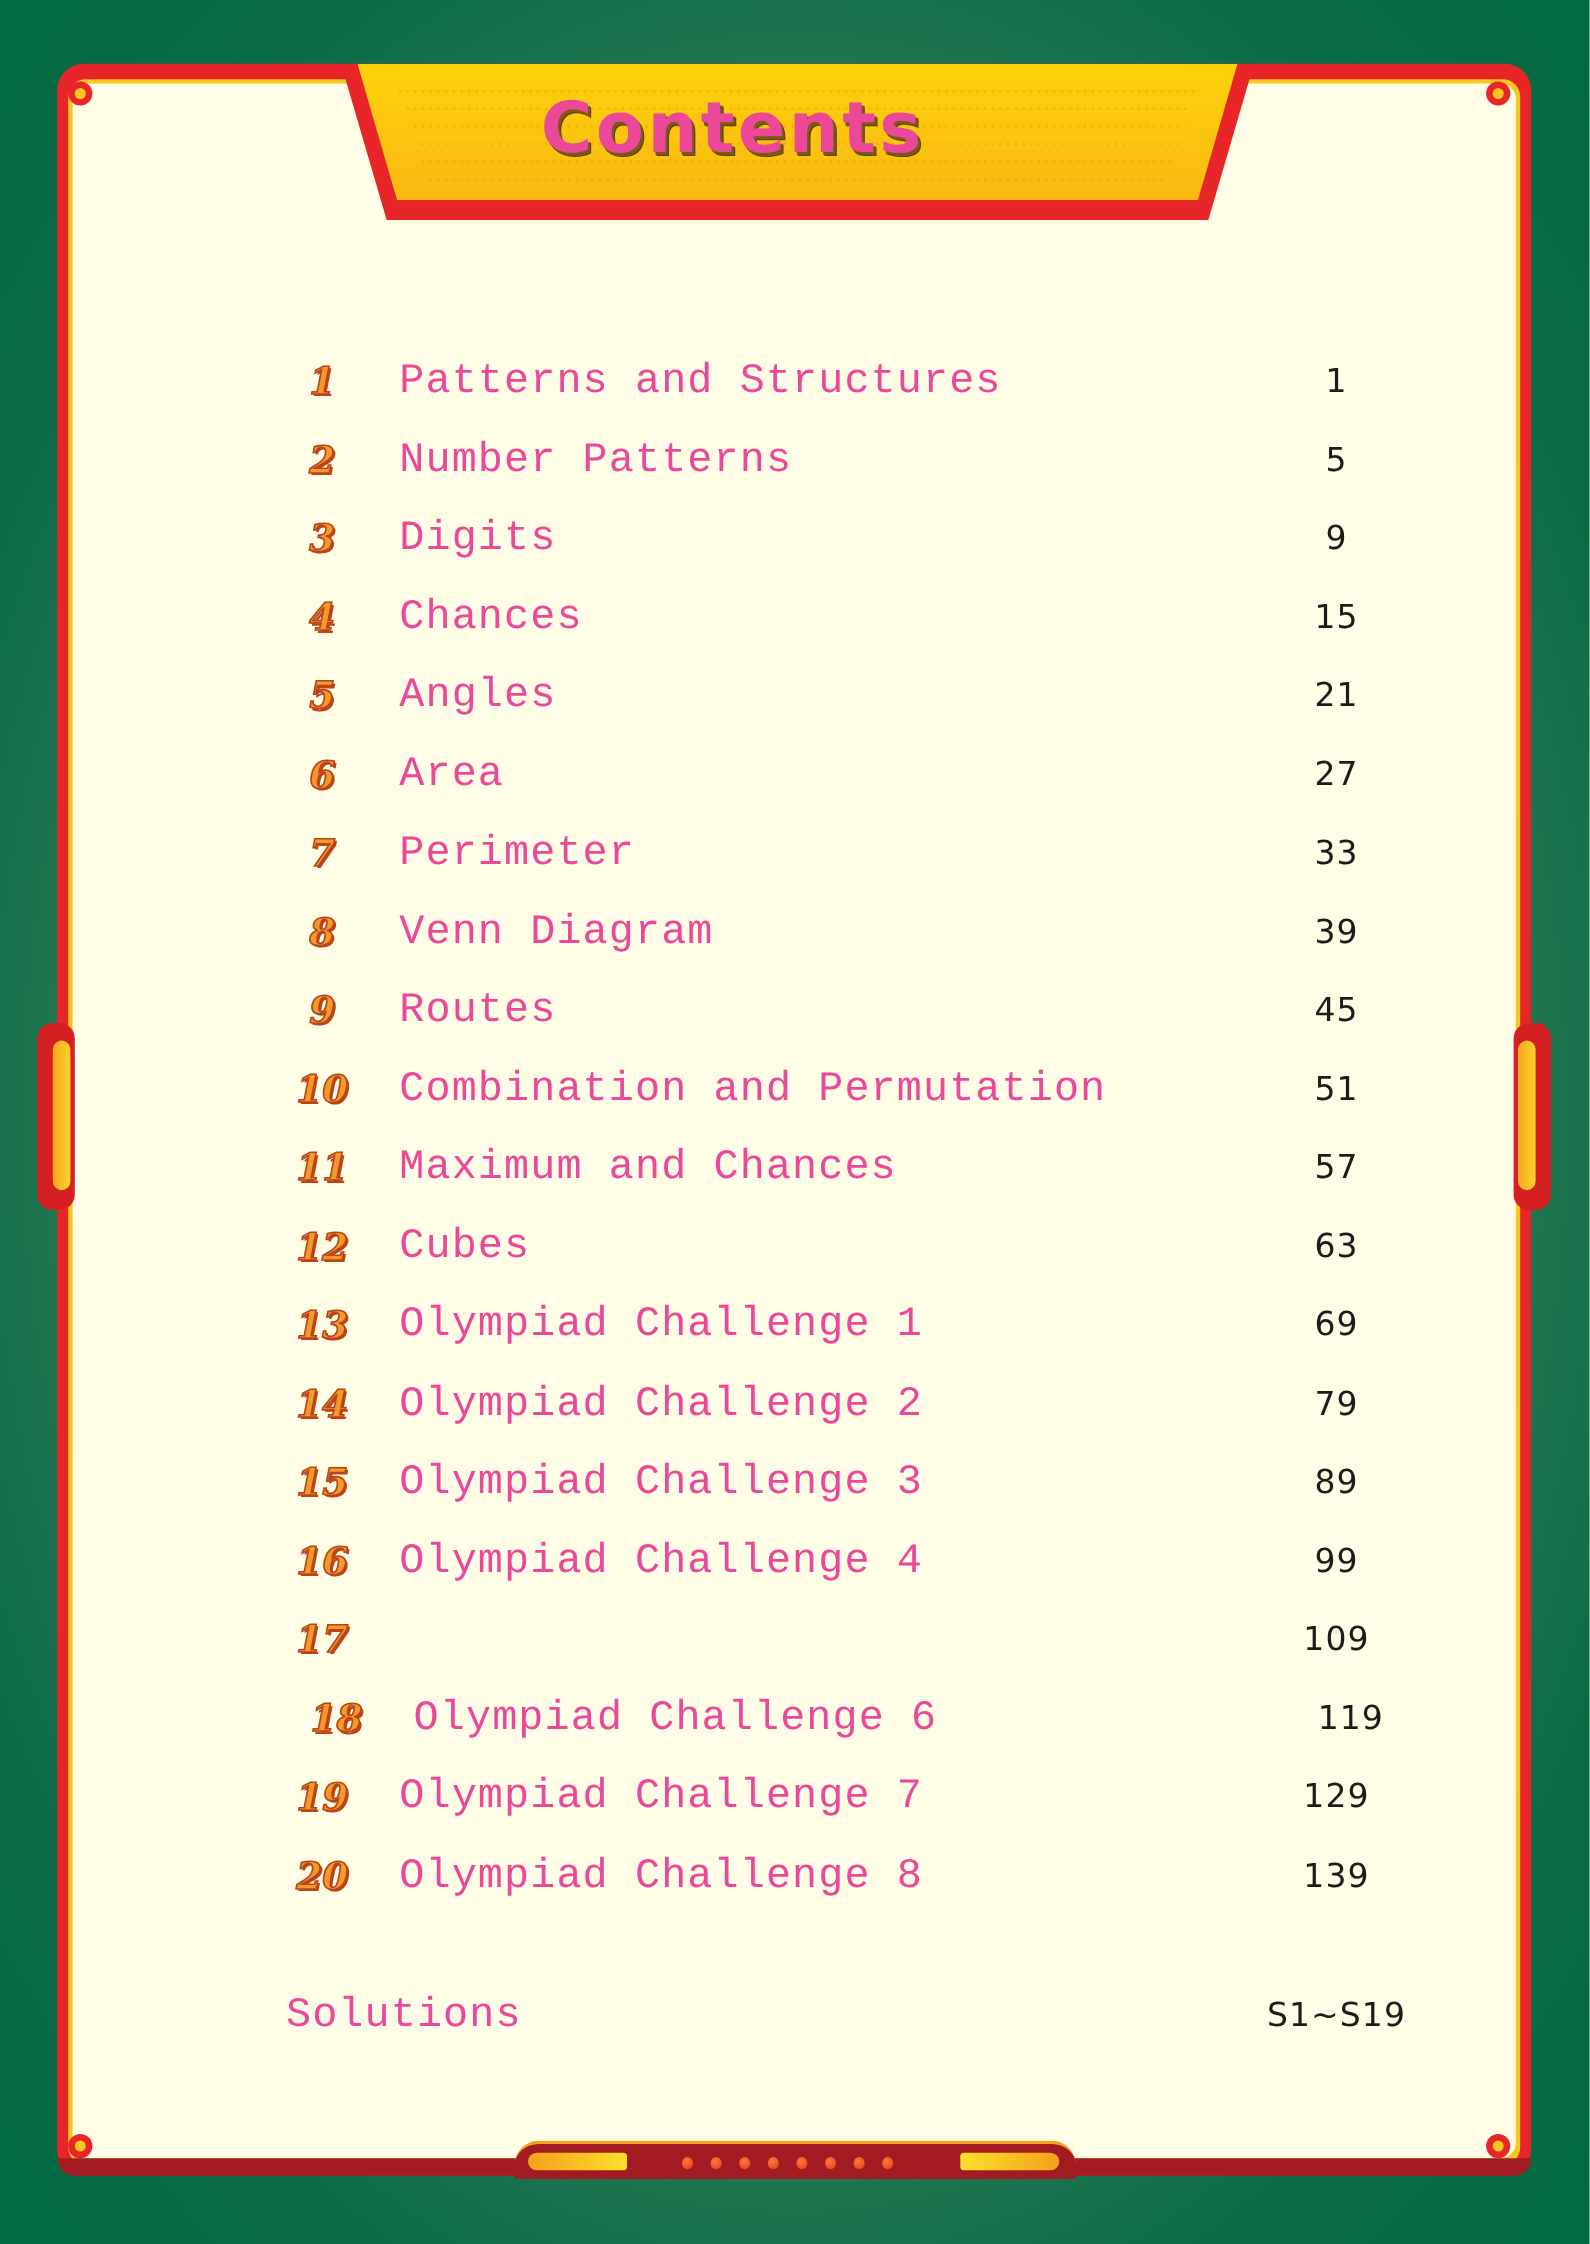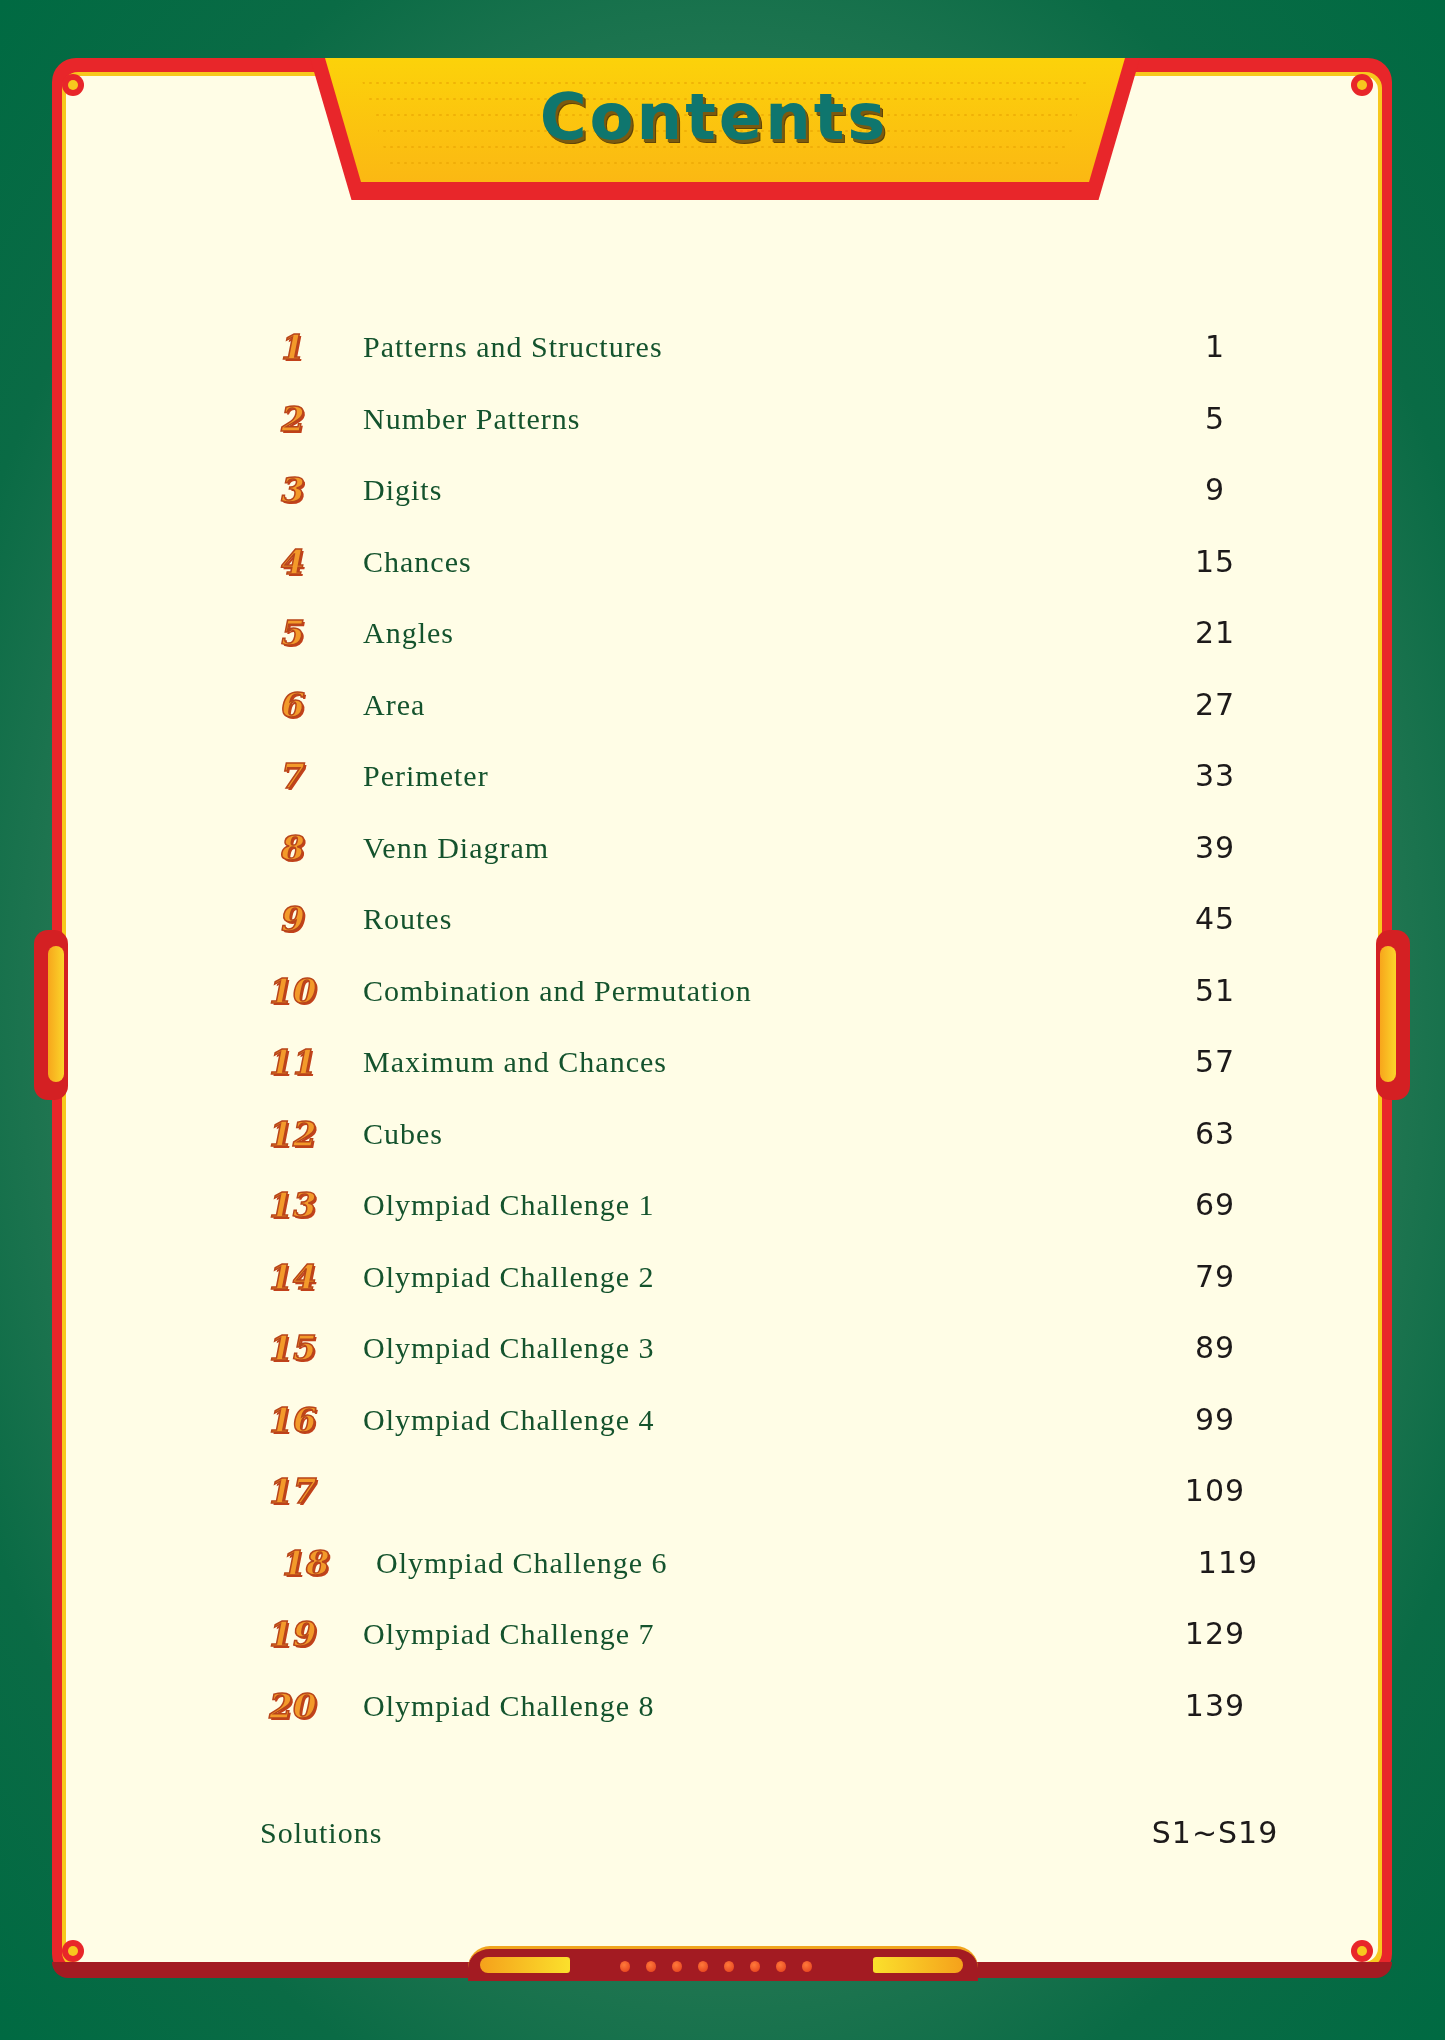--- a/index.html
+++ b/index.html
@@ -41,23 +41,22 @@
   }
   .tab-dots {
     position:absolute; left:360px; top:75px; width:730px; height:90px;
     background-image: radial-gradient(circle, rgba(230,160,0,0.55) 1px, transparent 1.5px);
     background-size:7px 16px;
     clip-path: polygon(0 0, 100% 0, 96% 100%, 4% 100%);
   }
   .title {
     position:absolute; left:0; width:1332px; top:80px; text-align:center;
     font-family:"DejaVu Sans", sans-serif; font-weight:bold; font-size:64px;
-    color:#0f766e; letter-spacing:3px;
+    color:#ec4899; letter-spacing:3px;
     text-shadow: 2px 3px 0 #7a5a10, 3px 4px 0 #5e4308;
-    margin-left: 48px;
   }
   .side-tab {
     position:absolute; width:34px; height:170px; top:930px;
     background:#d42023; border-radius:14px;
   }
   .side-tab .fill {
     position:absolute; top:16px; width:16px; height:136px; border-radius:8px;
     background: linear-gradient(90deg, #f7a61c, #fbd52a);
   }
   .bottom-bar {
@@ -82,22 +81,22 @@
   .row { position:absolute; left:0; width:1445px; height:50px; }
   .num {
     position:absolute; width:80px; text-align:center; left:253px;
     font-family:"DejaVu Serif", serif; font-weight:bold; font-style:italic; font-size:34px;
     color:#f39a2a;
     -webkit-text-stroke:1.5px #b8451a;
     text-shadow: 2px 2px 0 #c2411b;
     line-height:50px;
   }
   .label {
-    position:absolute; left:363px; font-family:Liberation Serif, serif;
-    font-size:30px; color:#14532d; line-height:50px; letter-spacing:1px;
+    position:absolute; left:363px; font-family:Liberation Mono, monospace;
+    font-size:38px; color:#ec4899; line-height:50px; letter-spacing:1px;
   }
   .page {
     position:absolute; left:1135px; width:160px; text-align:center; font-family:"DejaVu Sans", sans-serif;
     font-size:30px; color:#1d1a1a; line-height:50px; letter-spacing:1px;
   }
   .solutions .label { left:260px; }
   .solutions .page { left:1140px; width:150px; }
 </style>
 </head>
 <body>

